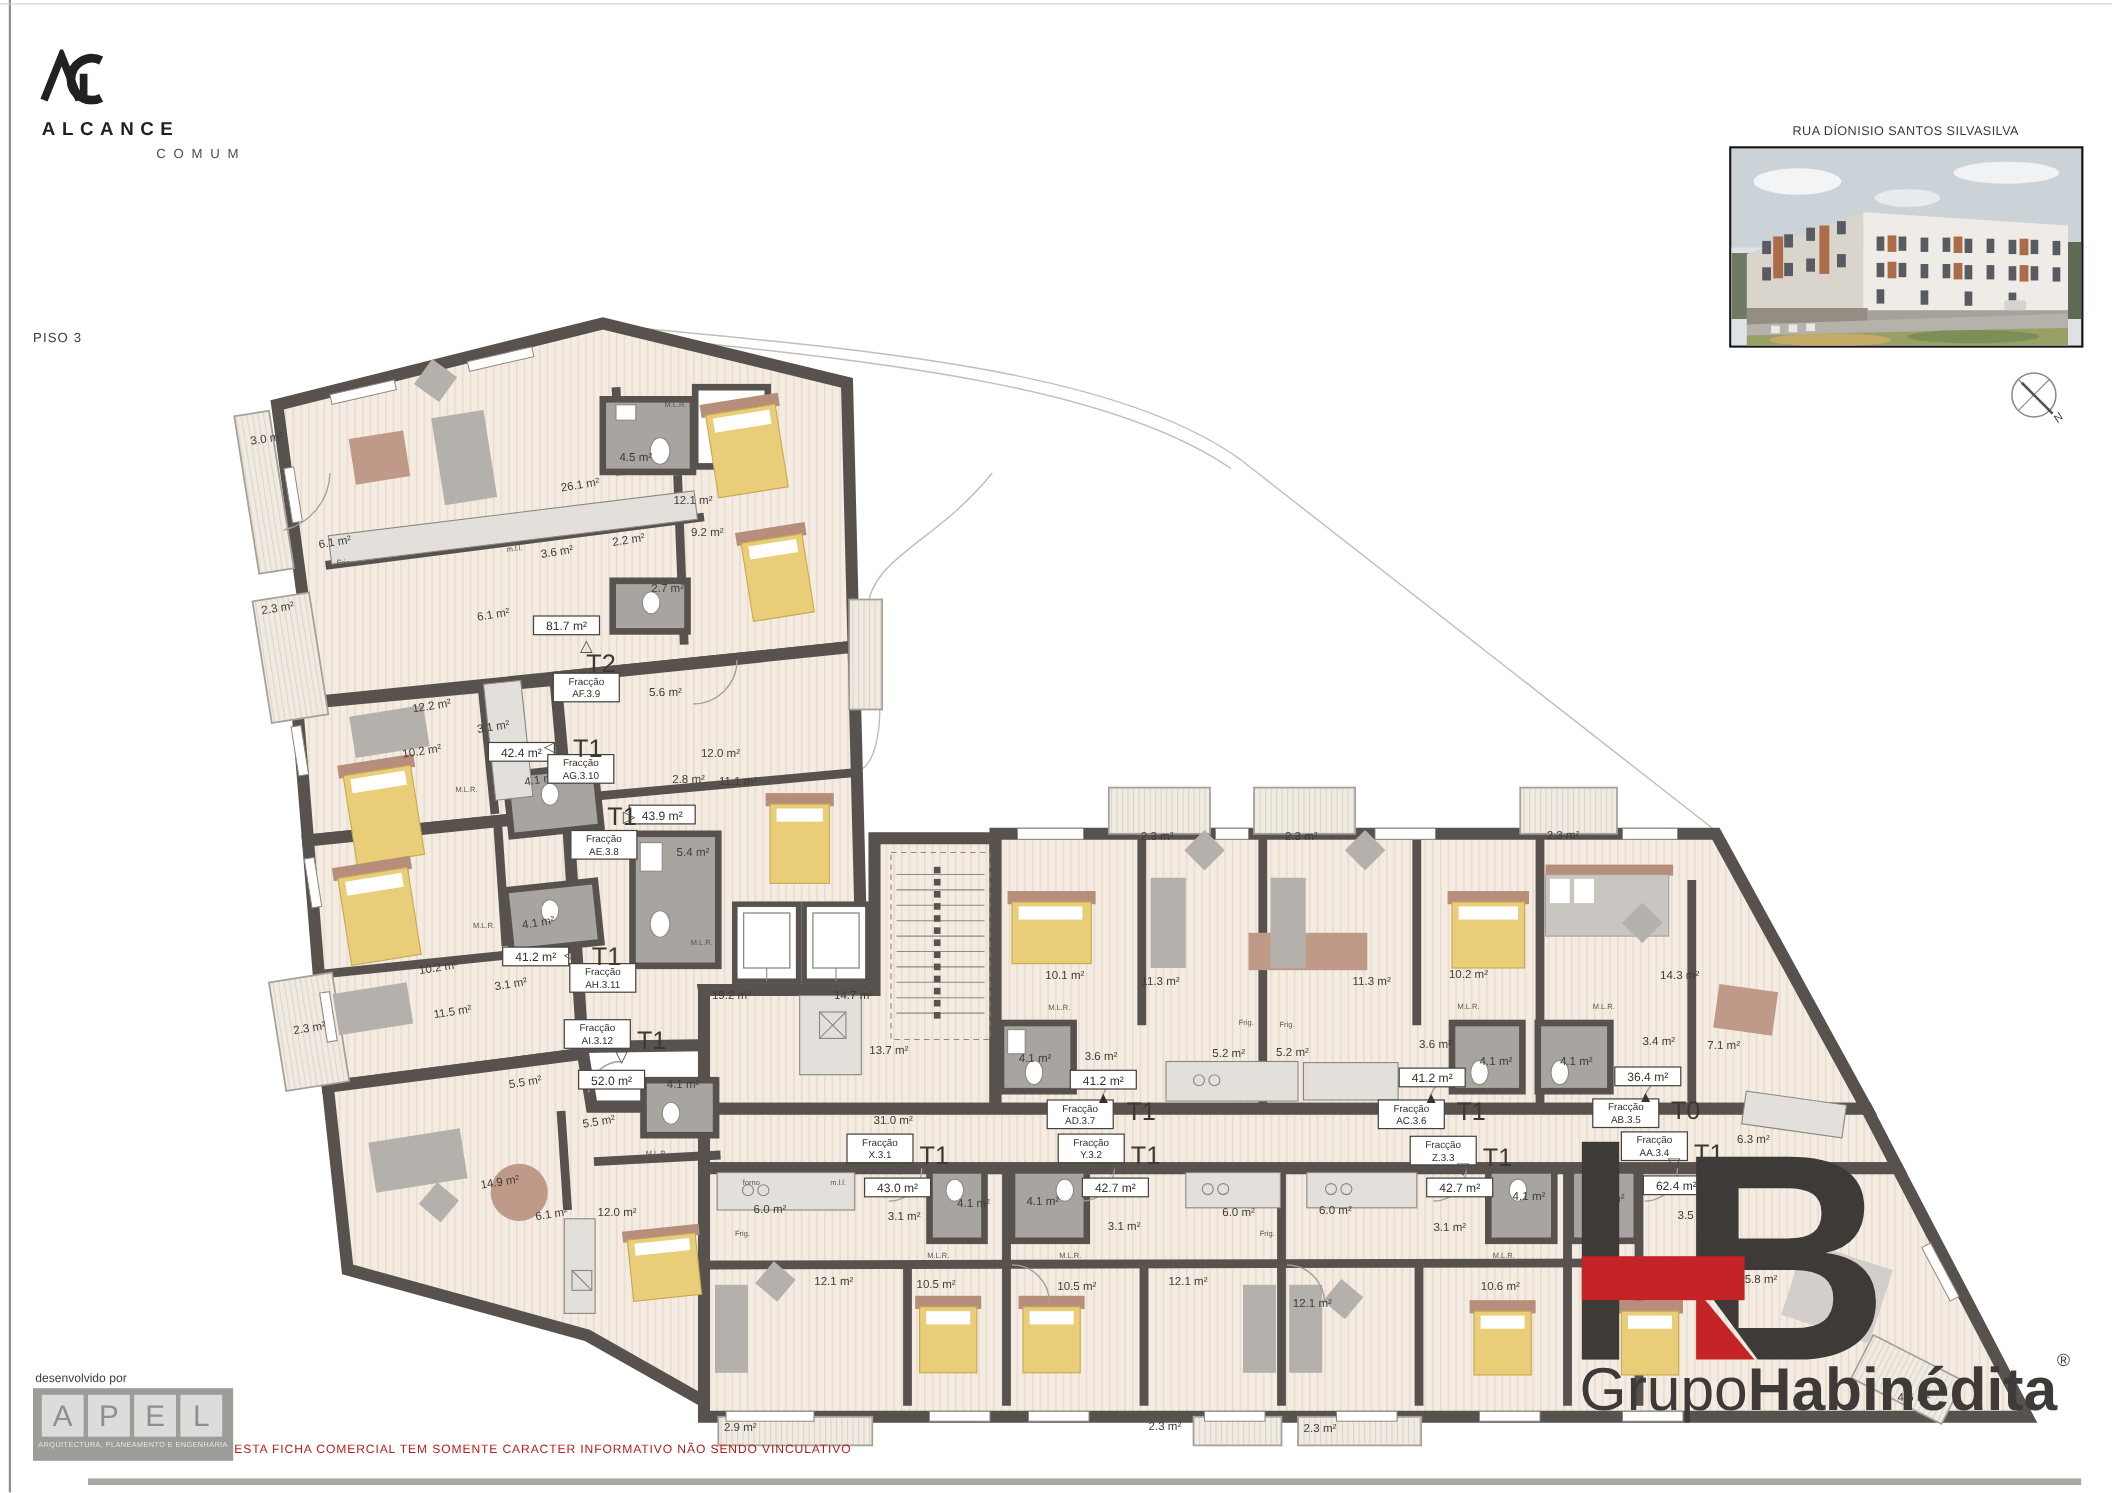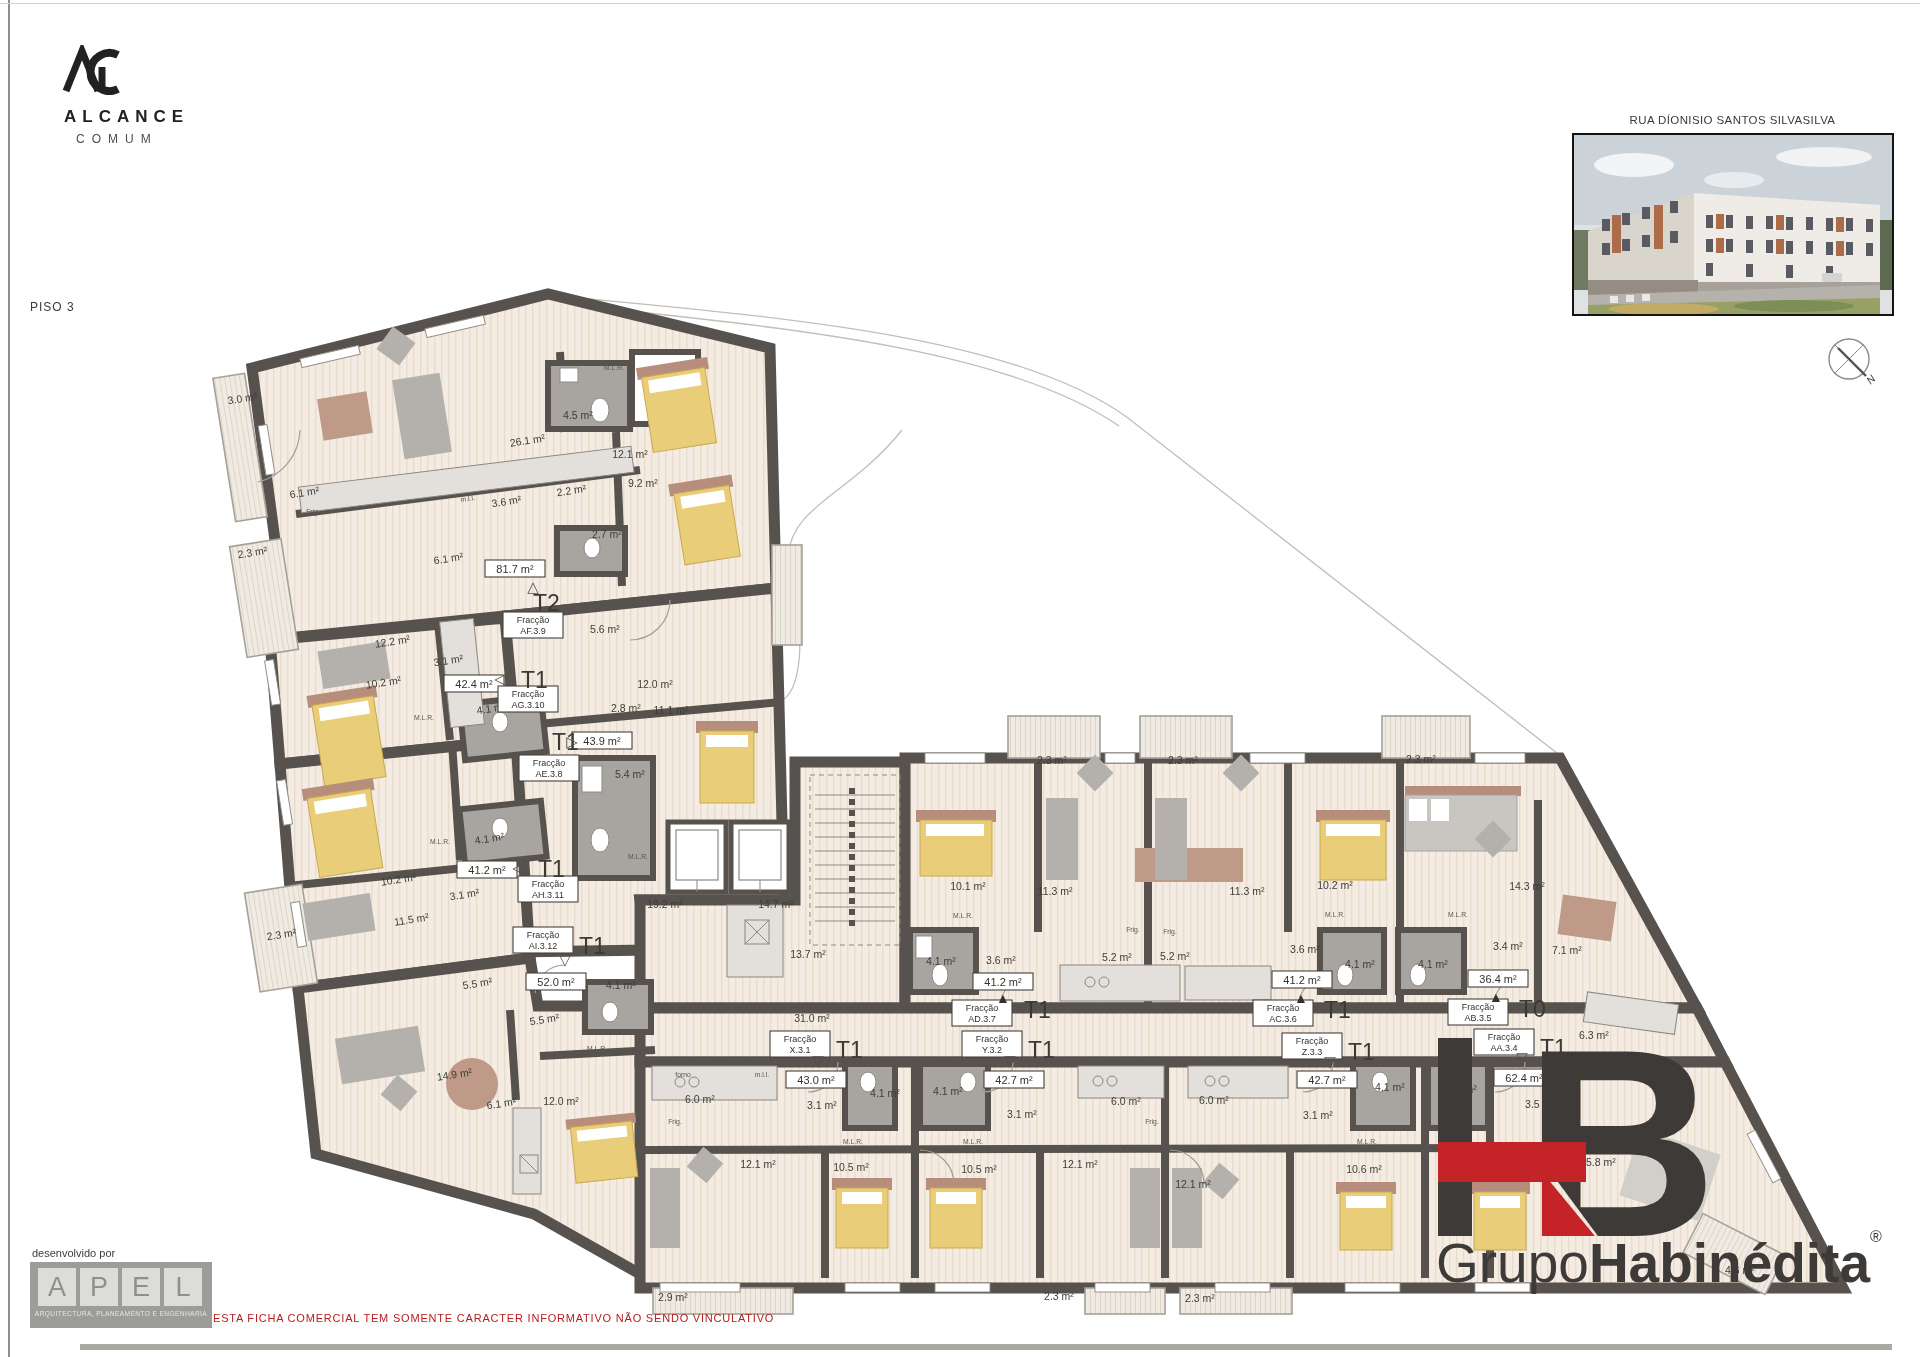--- a/index.html
+++ b/index.html
@@ -3,23 +3,23 @@
 <meta charset="utf-8">
 <style>
   html,body{margin:0;padding:0;background:#fff;font-family:"Liberation Sans",sans-serif;}
   #page{position:relative;width:1920px;height:1357px;background:#fff;overflow:hidden;}
   .abs{position:absolute;}
   
   #border-left{left:8px;top:0;width:2px;height:1357px;background:#8f8f8f;}
   #border-top{left:0;top:3px;width:1920px;height:1px;background:#cfcfcf;}
   #footer-rule{left:80px;top:1344px;width:1812px;height:6px;background:#aba7a2;}
   
-  #alcance{left:62px;top:45px;width:280px;}
+  #alcance{left:36px;top:45px;width:280px;}
   #alcance .name{font-size:17px;font-weight:700;letter-spacing:6px;color:#232120;margin:8px 0 0 2px;}
-  #alcance .sub{font-size:12px;letter-spacing:7px;color:#4d4c4b;margin:5px 0 0 14px;}
+  #alcance .sub{font-size:12px;letter-spacing:7px;color:#4d4c4b;margin:5px 0 0 14px;text-align:center;}
   #piso{left:30px;top:300px;font-size:12px;letter-spacing:1px;color:#3b3b3b;}
   
   #addr{left:1572px;top:114px;width:321px;display:flex;justify-content:center;font-size:11.5px;letter-spacing:.4px;color:#3a3a3a;}
   #photo-frame{left:1572px;top:133px;width:322px;height:183px;border:2px solid #141414;box-sizing:border-box;background:#ccd3d8;}
   
   #plan-svg{left:0;top:0;}
   .pl{font-size:10.5px;fill:#3f3c38;}
   .pt{font-size:6.8px;fill:#5a564f;}
   .boxr{fill:#ffffff;stroke:#45413d;stroke-width:1.1;}
   .boxt{font-size:11px;fill:#34312e;}

